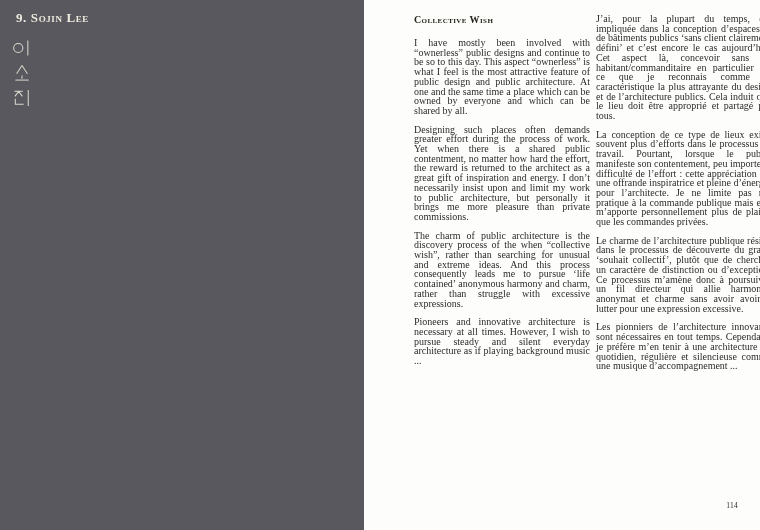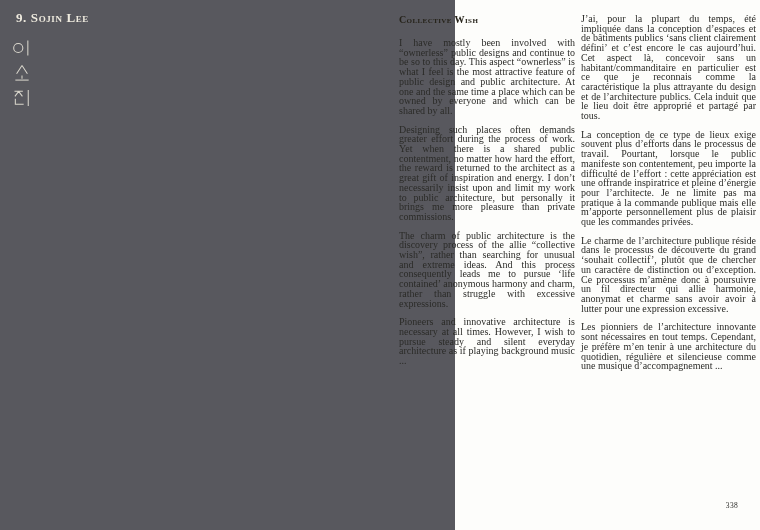--- a/index.html
+++ b/index.html
@@ -5,40 +5,40 @@
   html, body { margin: 0; padding: 0; }
   body {
     width: 760px; height: 530px;
     background: #fdfdfb;
     position: relative;
     overflow: hidden;
     font-family: "Liberation Serif", serif;
   }
   .chapter-panel {
     position: absolute; left: 0; top: 0;
-    width: 455px; height: 530px;
+    width: 364px; height: 530px;
     background: #58585e;
   }
   .chapter-title {
     position: absolute; left: 16px; top: 10px;
     font-size: 13px; font-weight: bold;
     font-variant: small-caps;
     letter-spacing: 0.6px;
     color: #efebdf;
   }
   .korean-name {
     position: absolute; left: 12px; top: 38px;
   }
   .kchar { display: block; margin-bottom: 5px; }
   .kchar svg { display: block; }
   .kchar svg * {
     stroke: #d9d6cc; stroke-width: 1.25; fill: none; stroke-linecap: butt;
   }
   .text-column {
-    position: absolute; top: 14px;
+    position: absolute; top: 14px; margin-left: 15px;
   }
   .col-english { left: 399px; width: 176px; }
   .col-french  { left: 581px; width: 175px; }
   .column-heading {
     font-size: 10px; font-weight: bold;
     font-variant: small-caps;
     letter-spacing: 0.4px;
     color: #26231a;
     margin: 0 0 13px 0;
   }
@@ -80,24 +80,24 @@
         <path d="M4 13 L4 19.5 L14 19.5"></path>
       </svg>
     </span>
   </div>
 </div>
 
 <div class="text-column col-english">
   <h2 class="column-heading">Collective Wish</h2>
   <p>I have mostly been involved with “ownerless” public designs and continue to be so to this day. This aspect “ownerless” is what I feel is the most attractive feature of public design and public architecture. At one and the same time a place which can be owned by everyone and which can be shared by all.</p>
   <p>Designing such places often demands greater effort during the process of work. Yet when there is a shared public contentment, no matter how hard the effort, the reward is returned to the architect as a great gift of inspiration and energy. I don’t necessarily insist upon and limit my work to public architecture, but personally it brings me more pleasure than private commissions.</p>
-  <p>The charm of public architecture is the discovery process of the allie “collective wish”, rather than searching for unusual and extreme ideas. And this process consequently leads me to pursue ‘life contained’ anonymous harmony and charm, rather than struggle with excessive expressions.</p>
+  <p>The charm of public architecture is the discovery process of the when “collective wish”, rather than searching for unusual and extreme ideas. And this process consequently leads me to pursue ‘life contained’ anonymous harmony and charm, rather than struggle with excessive expressions.</p>
   <p>Pioneers and innovative architecture is necessary at all times. However, I wish to pursue steady and silent everyday architecture as if playing background music ...</p>
 </div>
 
 <div class="text-column col-french">
   <p>J’ai, pour la plupart du temps, été impliquée dans la conception d’espaces et de bâtiments publics ‘sans client clairement défini’ et c’est encore le cas aujourd’hui. Cet aspect là, concevoir sans un habitant/commanditaire en particulier est ce que je reconnais comme la caractéristique la plus attrayante du design et de l’architecture publics. Cela induit que le lieu doit être approprié et partagé par tous.</p>
   <p>La conception de ce type de lieux exige souvent plus d’efforts dans le processus de travail. Pourtant, lorsque le public manifeste son contentement, peu importe la difficulté de l’effort : cette appréciation est une offrande inspiratrice et pleine d’énergie pour l’architecte. Je ne limite pas ma pratique à la commande publique mais elle m’apporte personnellement plus de plaisir que les commandes privées.</p>
   <p>Le charme de l’architecture publique réside dans le processus de découverte du grand ‘souhait collectif’, plutôt que de chercher un caractère de distinction ou d’exception. Ce processus m’amène donc à poursuivre un fil directeur qui allie harmonie, anonymat et charme sans avoir avoir à lutter pour une expression excessive.</p>
   <p>Les pionniers de l’architecture innovante sont nécessaires en tout temps. Cependant, je préfère m’en tenir à une architecture du quotidien, régulière et silencieuse comme une musique d’accompagnement ...</p>
 </div>
 
-<div class="page-number">338</div>
+<div class="page-number">114</div>
 
 </body></html>

